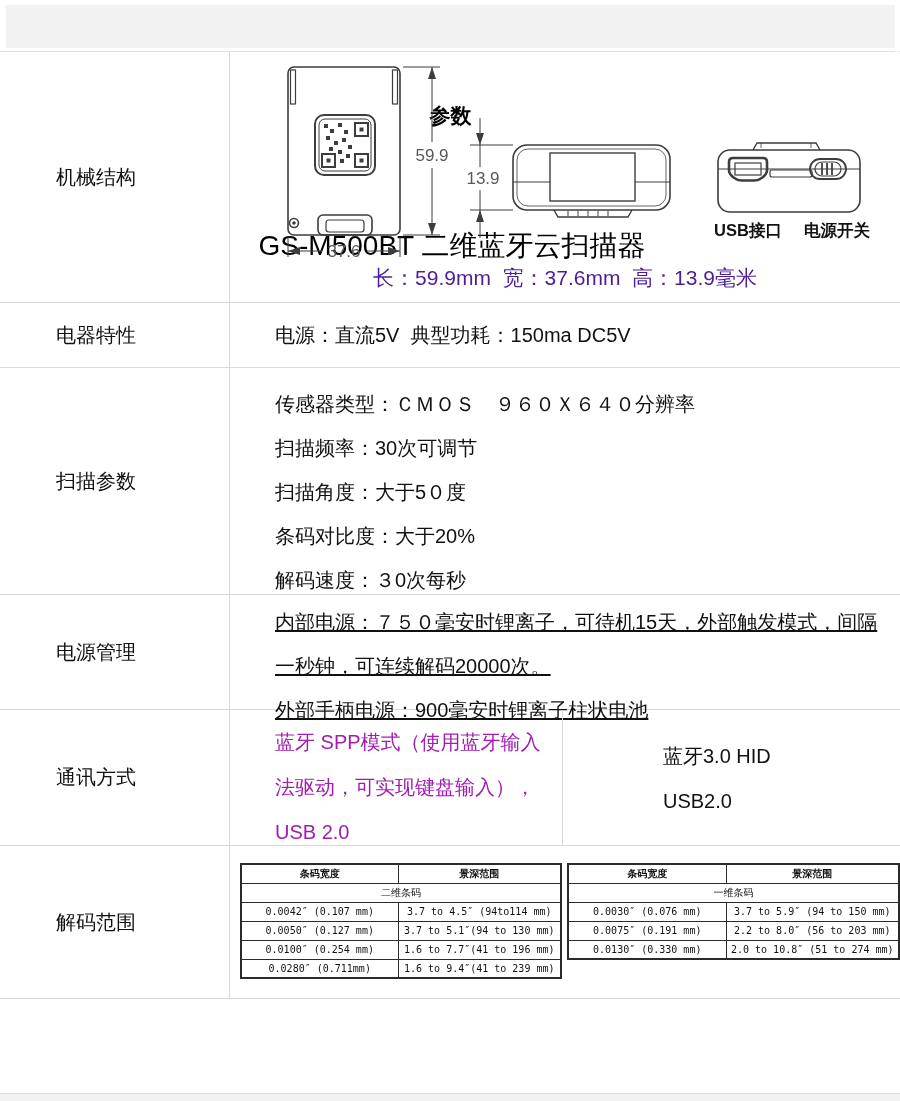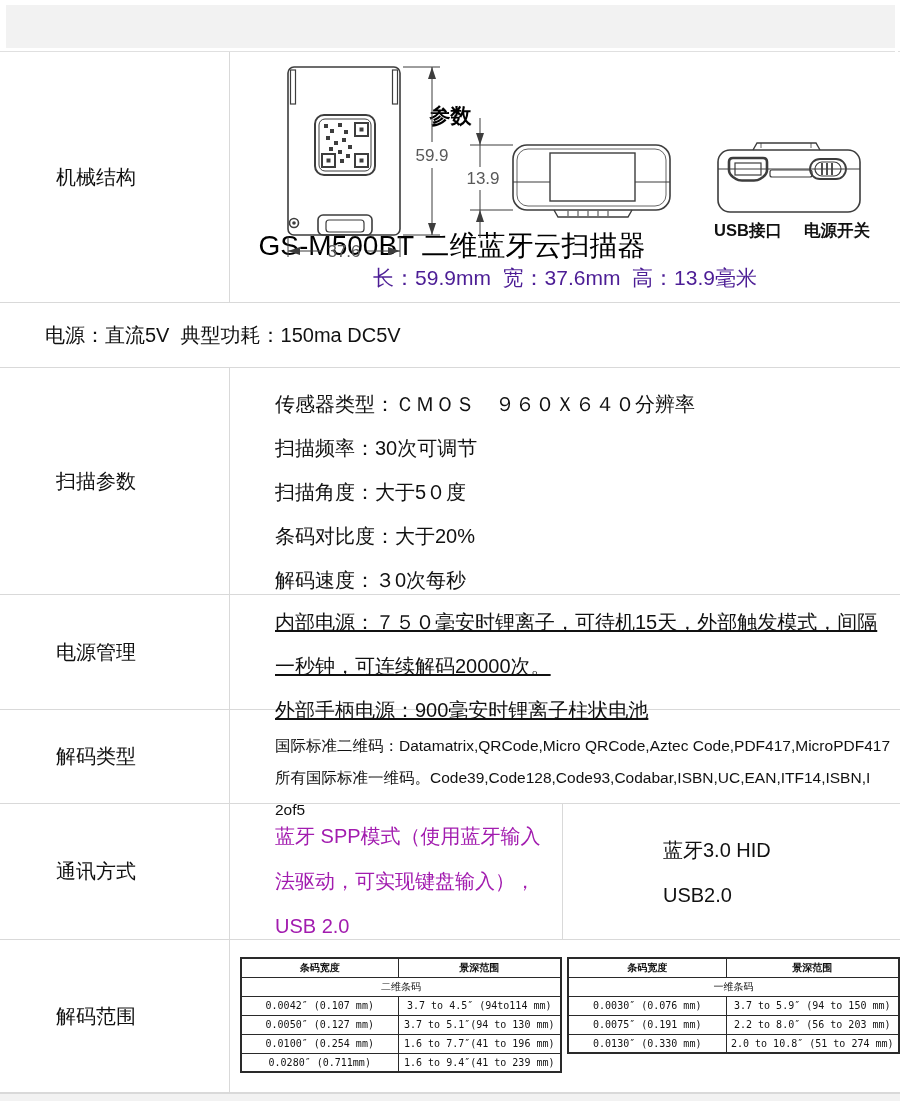--- a/index.html
+++ b/index.html
@@ -228,20 +228,21 @@
 
         <text class="port-text" x="518" y="176" text-anchor="middle" stroke="none">USB接口</text>
         <text class="port-text" x="607" y="176" text-anchor="middle" stroke="none">电源开关</text>
       </svg>
 
       <div class="mech-summary">长：59.9mm  宽：37.6mm  高：13.9毫米</div>
     </div>
   </div>
 
   <div class="row elec-row">
+    <div class="label-cell">电器特性</div>
     <div class="content-cell">
       <div class="elec-value">电源：直流5V  典型功耗：150ma DC5V</div>
     </div>
   </div>
 
   <div class="row scan-row">
     <div class="label-cell">扫描参数</div>
     <div class="content-cell">
       <div class="scan-lines">
         <div class="line">传感器类型：ＣＭＯＳ　９６０Ｘ６４０分辨率</div>
@@ -256,29 +257,20 @@
   <div class="row power-row">
     <div class="label-cell">电源管理</div>
     <div class="content-cell">
       <div class="power-lines">
         <div class="para">内部电源：７５０毫安时锂离子，可待机15天，外部触发模式，间隔一秒钟，可连续解码20000次。</div>
         <div class="para">外部手柄电源：900毫安时锂离子柱状电池</div>
       </div>
     </div>
   </div>
 
-  <div class="row types-row">
-    <div class="label-cell">解码类型</div>
-    <div class="content-cell">
-      <div class="types-lines">
-        <div class="line">国际标准二维码：Datamatrix,QRCode,Micro QRCode,Aztec Code,PDF417,MicroPDF417</div>
-        <div class="line">所有国际标准一维码。Code39,Code128,Code93,Codabar,ISBN,UC,EAN,ITF14,ISBN,I 2of5</div>
-      </div>
-    </div>
-  </div>
 
   <div class="row comm-row">
     <div class="label-cell">通讯方式</div>
     <div class="content-cell" style="display:flex;">
       <div class="comm-left">蓝牙 SPP模式（使用蓝牙输入法驱动，可实现键盘输入），USB 2.0</div>
       <div class="comm-right">
         <div class="line">蓝牙3.0 HID</div>
         <div class="line">USB2.0</div>
       </div>
     </div>

